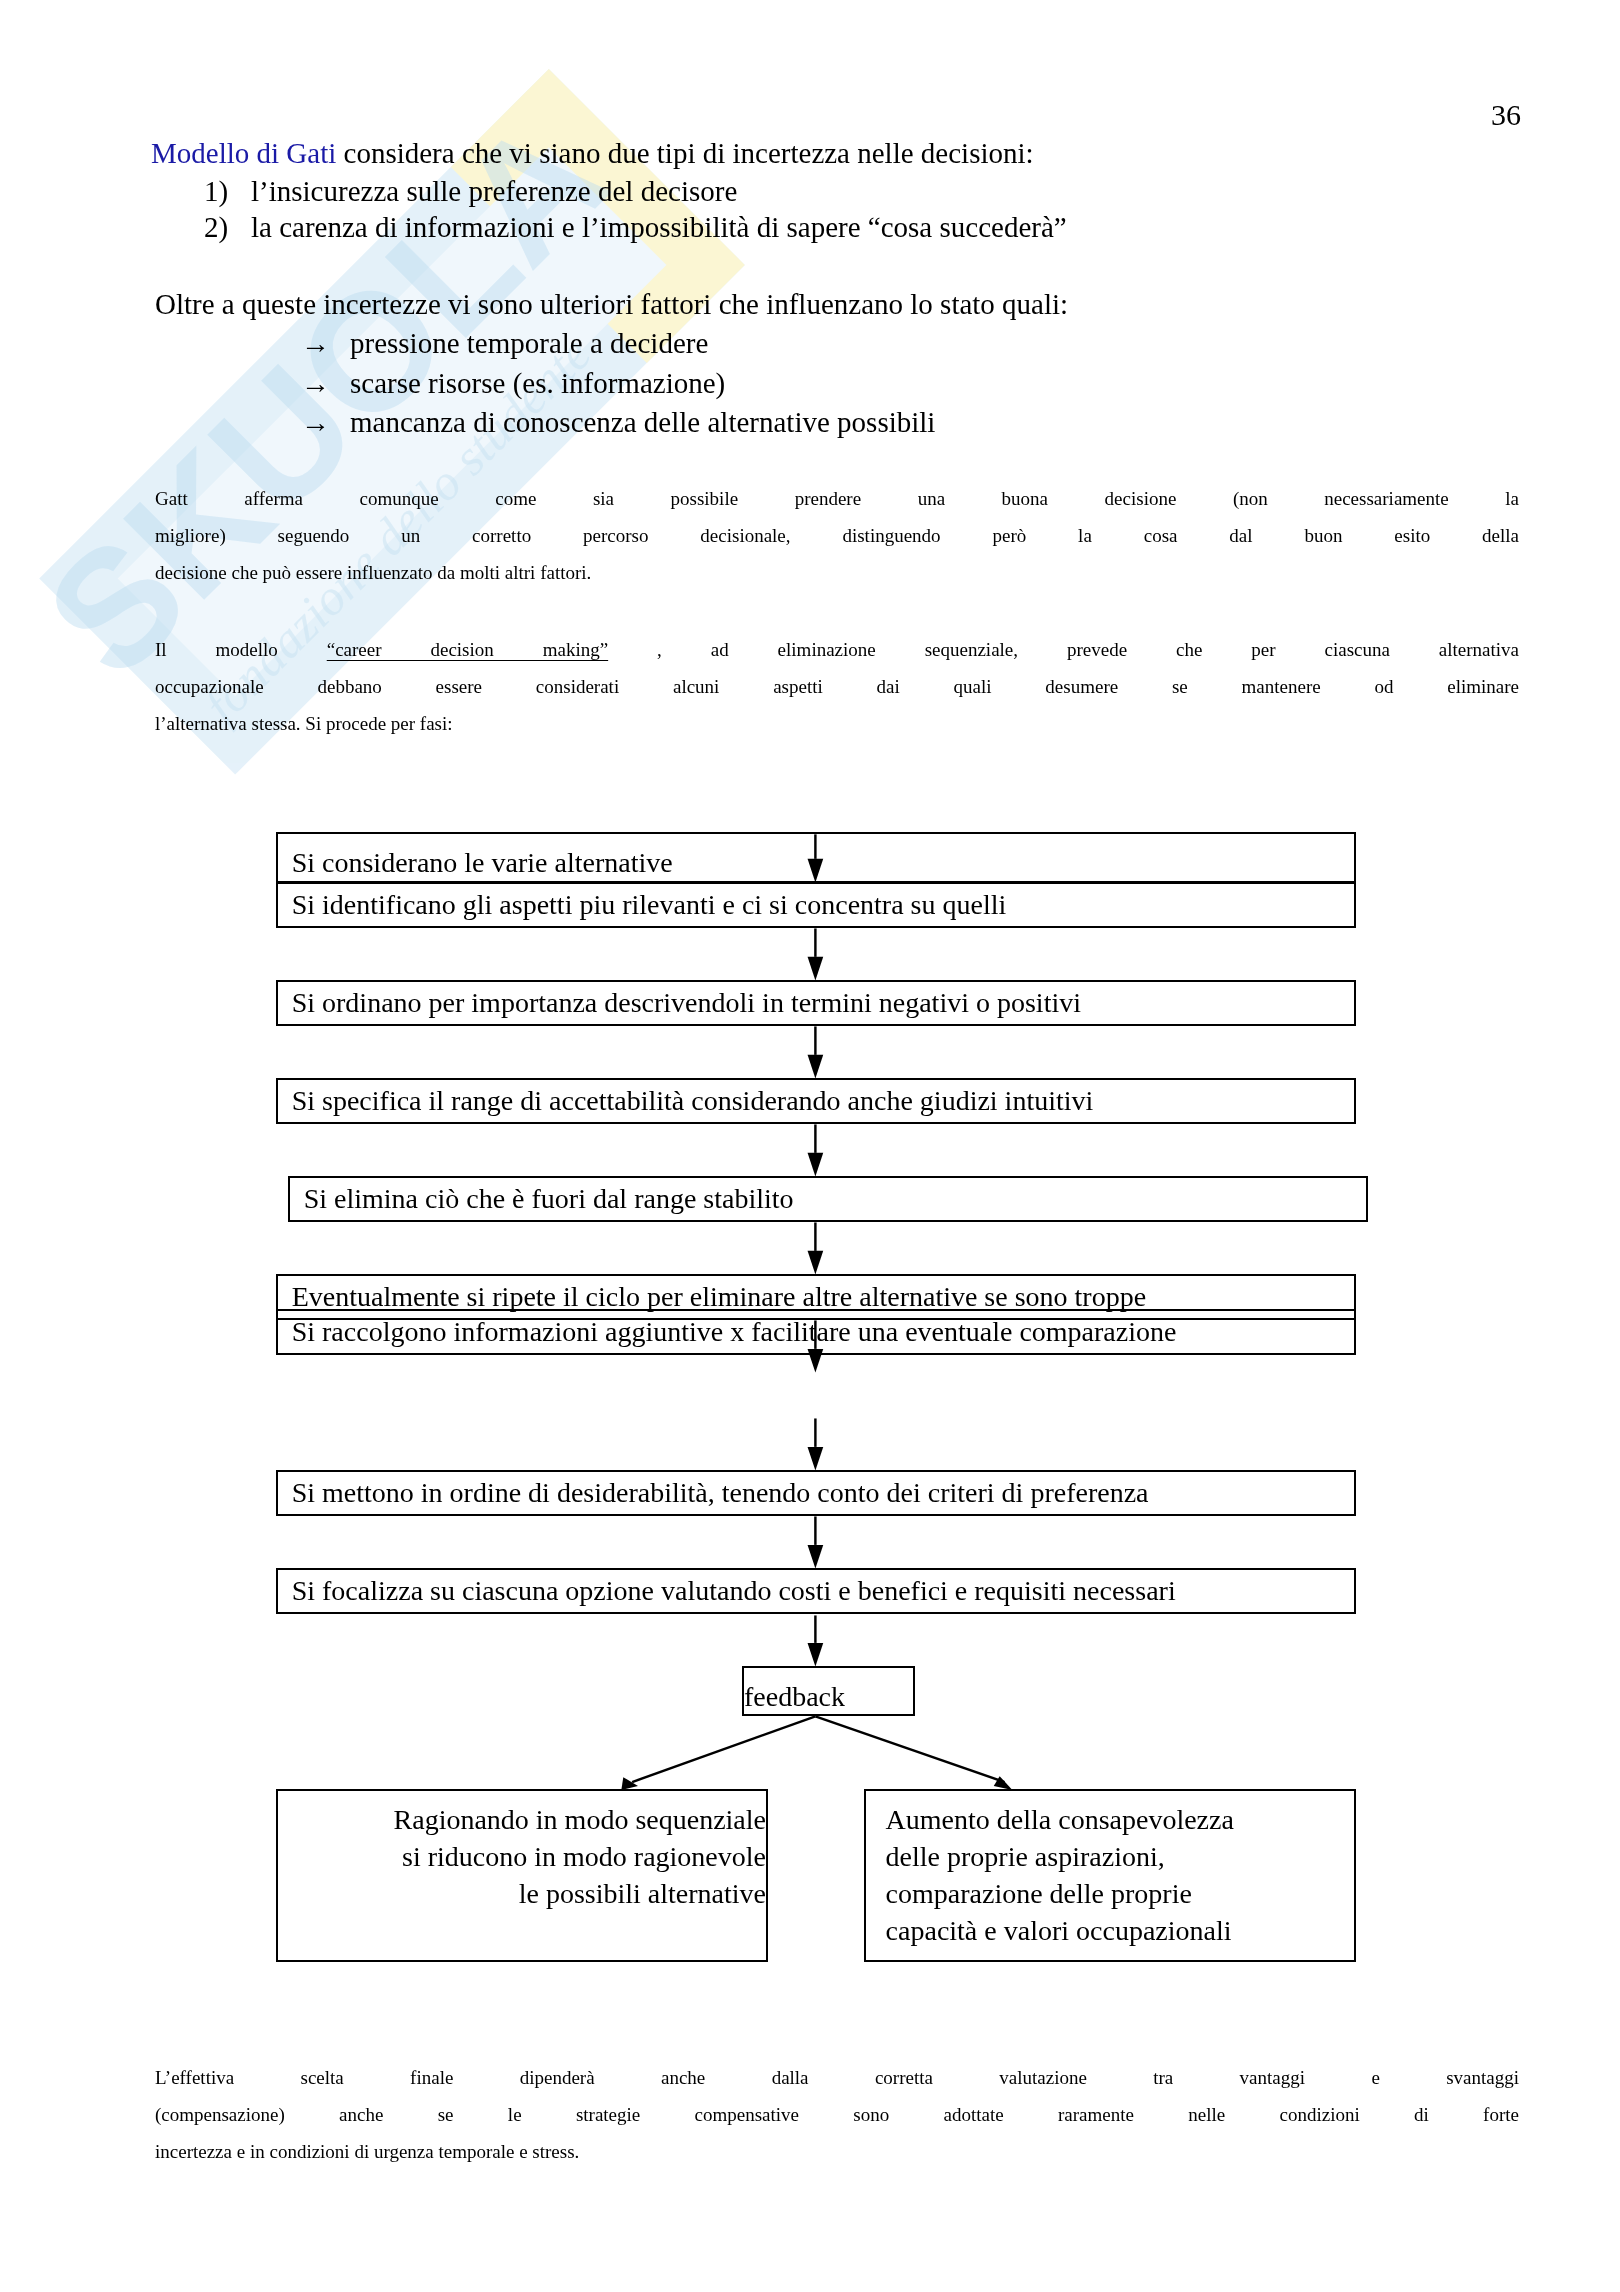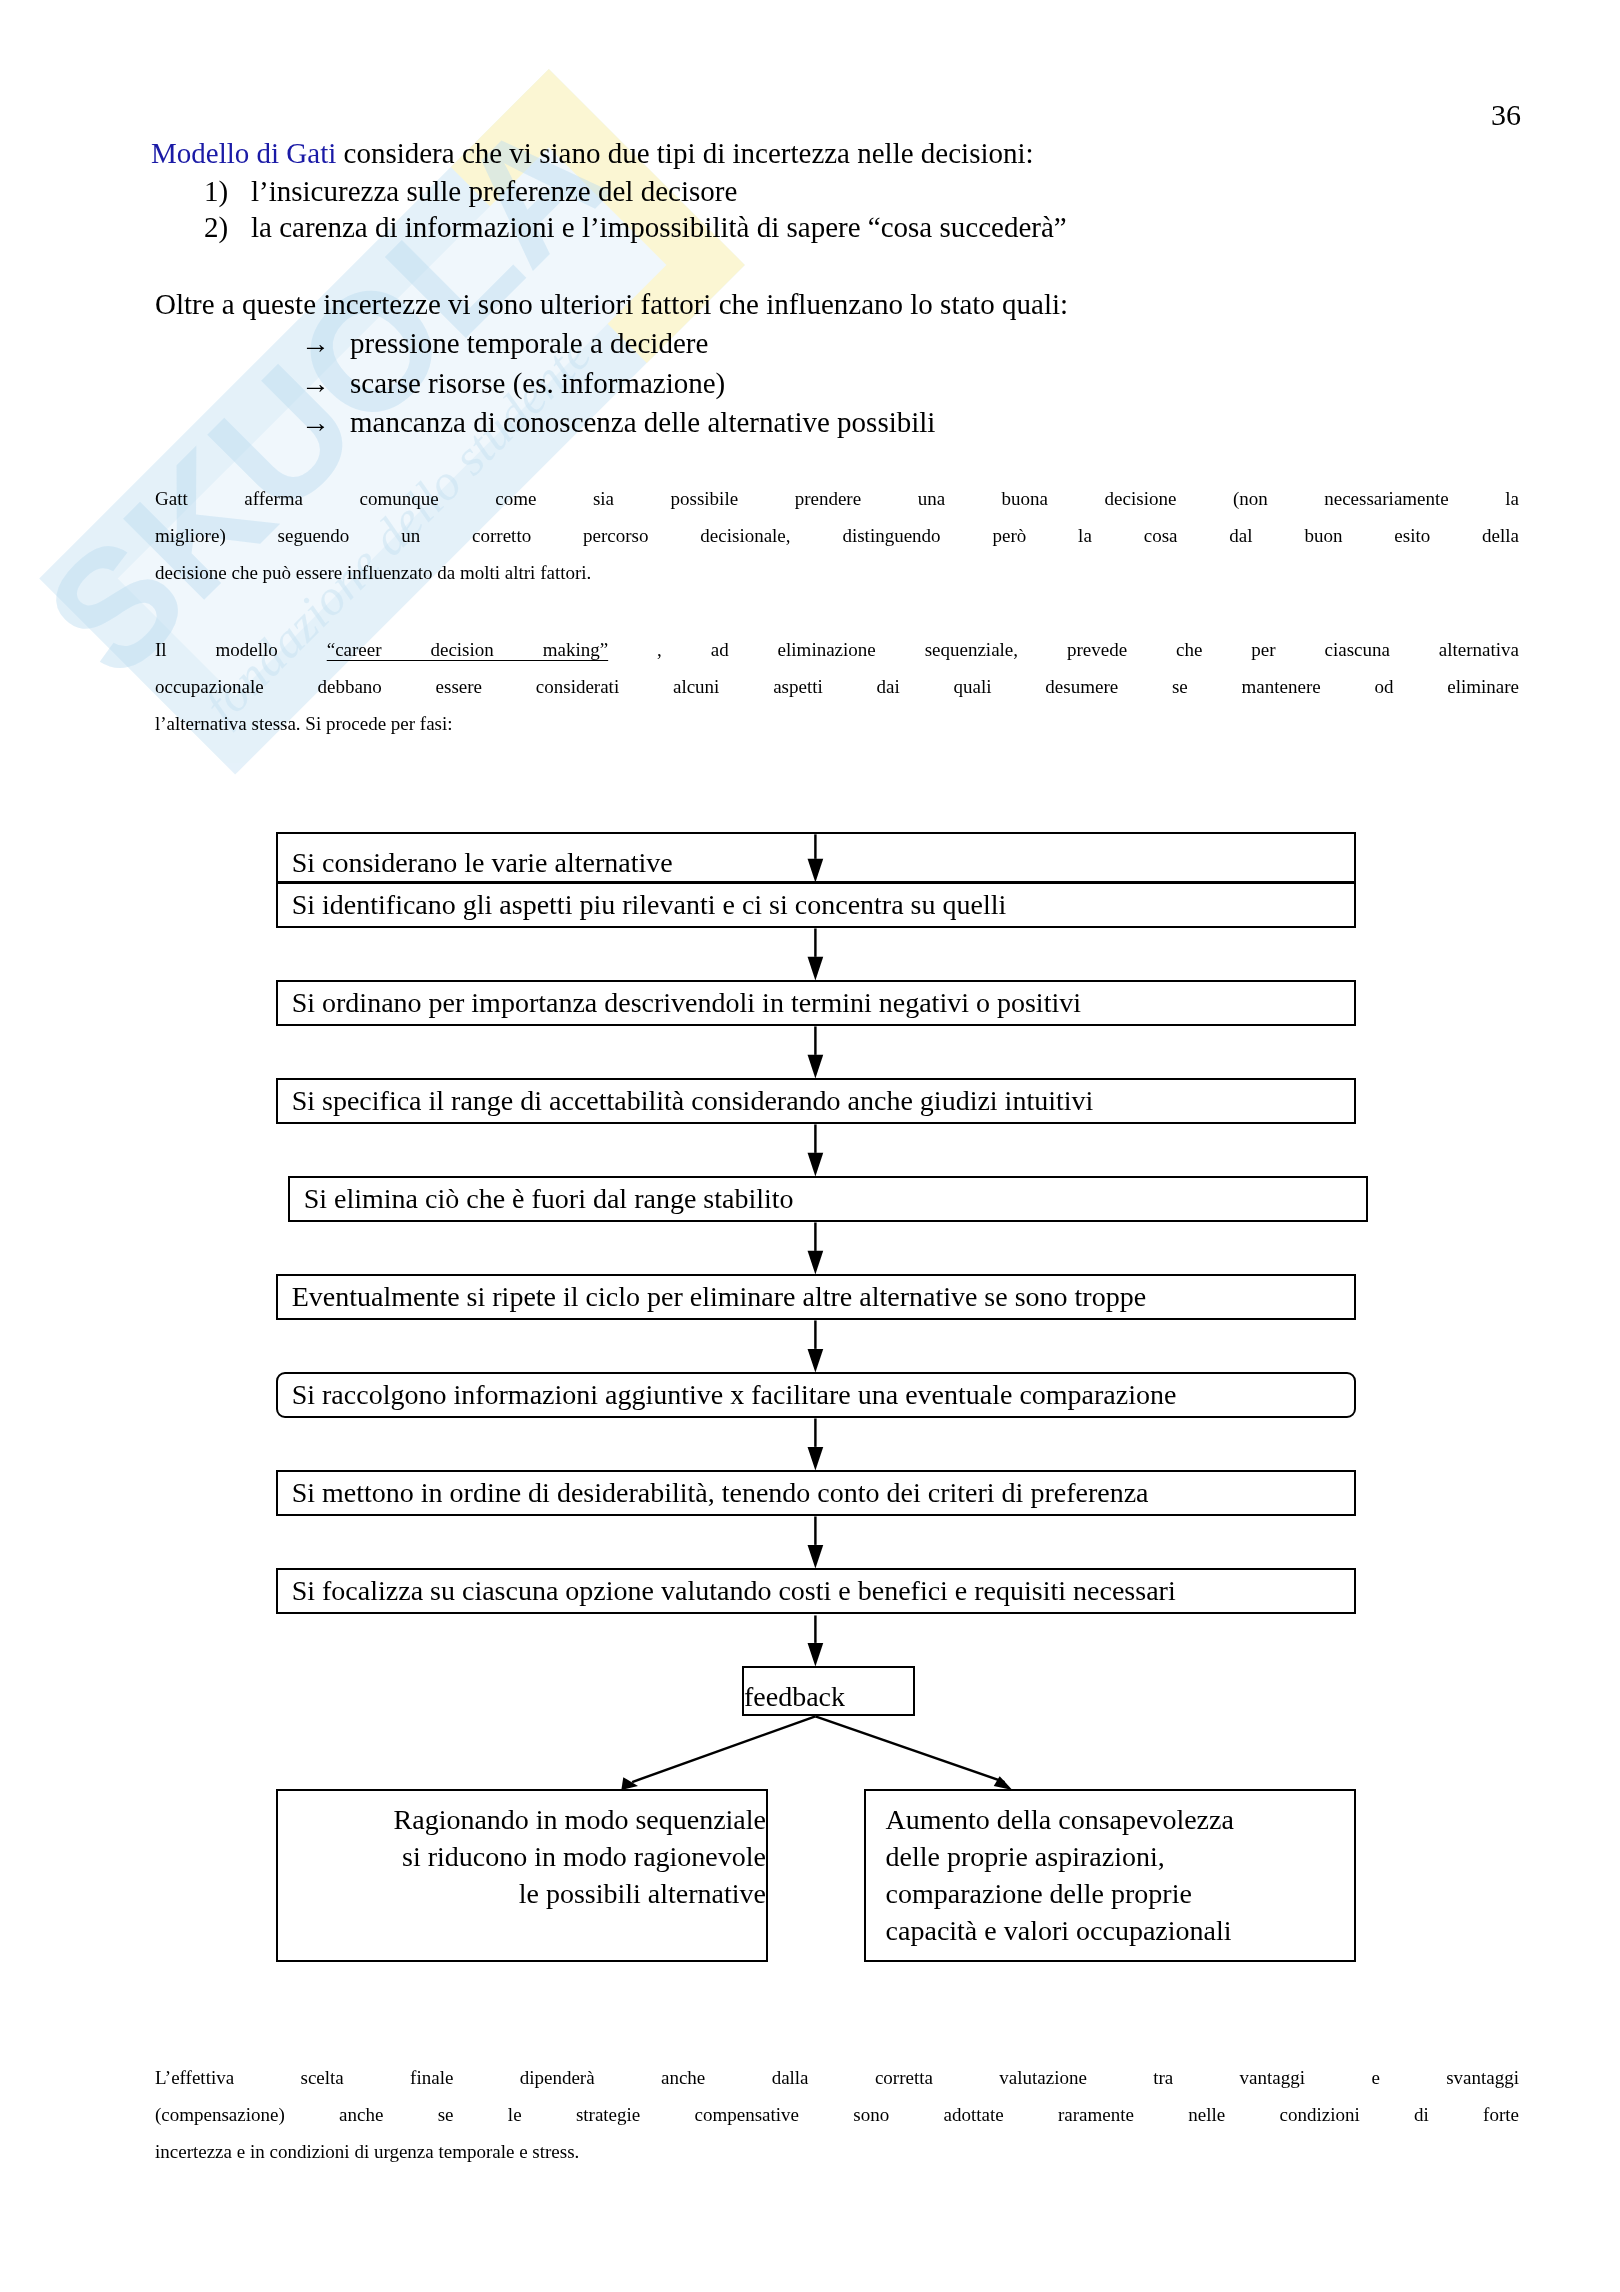--- a/index.html
+++ b/index.html
@@ -104,21 +104,21 @@
     <polygon points="1020,1812 1033,1826 1014,1822"></polygon>
   </g>
 </svg>
 
 <div class="box step first" style="top:784px;margin-top:48px;">Si considerano le varie alternative</div>
 <div class="box step" style="top:882px;">Si identificano gli aspetti piu rilevanti e ci si concentra su quelli</div>
 <div class="box step" style="top:980px;">Si ordinano per importanza descrivendoli in termini negativi o positivi</div>
 <div class="box step" style="top:1078px;">Si specifica il range di accettabilità considerando anche giudizi intuitivi</div>
 <div class="box step" style="top:1176px;margin-left:12px;">Si elimina ciò che è fuori dal range stabilito</div>
 <div class="box step" style="top:1274px;">Eventualmente si ripete il ciclo per eliminare altre alternative se sono troppe</div>
-<div class="box step" style="top:1372px;border-radius:9px;">Si raccolgono informazioni aggiuntive x facilitare una eventuale comparazione</div>
+<div class="box step" style="top:1309px;">Si raccolgono informazioni aggiuntive x facilitare una eventuale comparazione</div>
 <div class="box step" style="top:1470px;">Si mettono in ordine di desiderabilità, tenendo conto dei criteri di preferenza</div>
 <div class="box step" style="top:1568px;">Si focalizza su ciascuna opzione valutando costi e benefici e requisiti necessari</div>
 
 <div class="box fb">feedback</div>
 
 <div class="box big left">
   <div>Ragionando in modo sequenziale</div>
   <div>si riducono in modo ragionevole</div>
   <div>le possibili alternative</div>
 </div>

